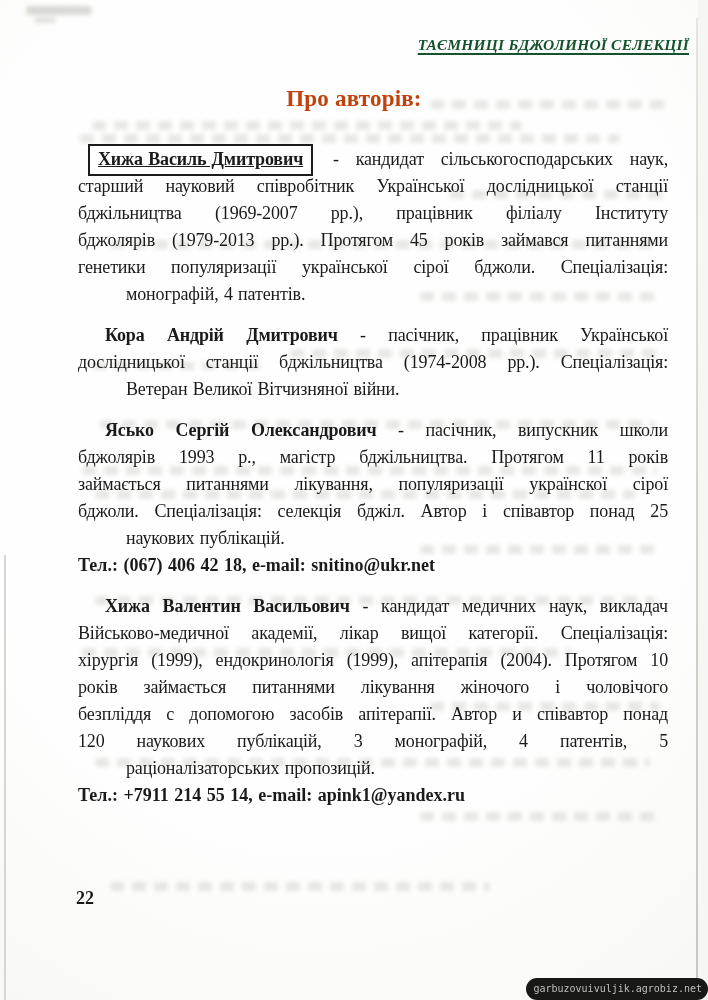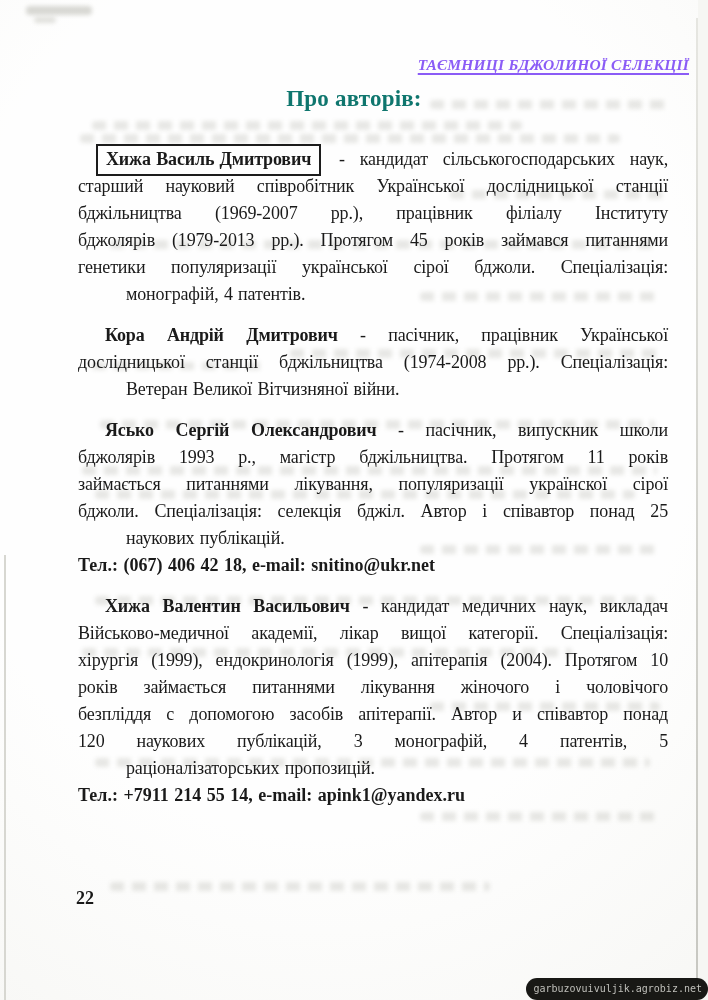--- a/index.html
+++ b/index.html
@@ -19,39 +19,39 @@
   .edge-left{position:absolute;left:4px;top:555px;bottom:0;width:2px;background:#d7d7d1;}
   .corner-smudge{position:absolute;left:26px;top:6px;width:66px;height:9px;background:#b9b9b1;
     opacity:.55;filter:blur(2px);border-radius:4px;}
   .corner-smudge2{position:absolute;left:34px;top:17px;width:22px;height:6px;background:#c4c4bc;
     opacity:.5;filter:blur(2px);border-radius:3px;}
   
   .ghost{position:absolute;filter:blur(2.2px);opacity:.20;border-radius:4px;
     background:repeating-linear-gradient(90deg,#8e8e82 0 14px,transparent 14px 22px);}
   
   .running-header{
-    position:absolute;top:56px;right:19px;
+    position:absolute;top:36px;right:19px;
     font-size:15.5px;font-weight:bold;font-style:italic;
     text-decoration:underline;text-underline-offset:3px;text-decoration-thickness:1.5px;
-    letter-spacing:.2px;color:#8b5cf6;
+    letter-spacing:.2px;color:#14532d;
   }
   
   .page-title{position:absolute;top:86px;left:0;width:708px;text-align:center;
-    font-size:23px;font-weight:bold;color:#0f766e;letter-spacing:.2px;}
+    font-size:23px;font-weight:bold;color:#c2410c;letter-spacing:.2px;}
   
   .text-col{position:absolute;top:146px;left:78px;width:590px;
     font-size:18px;line-height:27px;letter-spacing:-.15px;word-spacing:1px;}
   .para{margin:0 0 14px 0;}
   .line{text-align:justify;text-align-last:justify;}
   .line.last{text-align-last:left;margin-left:48px;}
   .first-line{text-indent:27px;}
   .para.boxed-start .first-line{text-indent:2px;}
   .name{font-weight:bold;}
   .name-box{display:inline-block;border:2px solid #1c1c1c;line-height:22px;
-    padding:2px 8px 4px 6px;margin:-4px 3px -4px 16px;background:rgba(255,255,255,.35);}
+    padding:2px 8px 4px 6px;margin:-4px 3px -4px 8px;background:rgba(255,255,255,.35);text-decoration:underline;}
   .contact{font-weight:bold;text-align:left;letter-spacing:0;}
   
   .page-number{position:absolute;left:76px;top:888px;font-size:18px;font-weight:bold;color:#181818;}
   .watermark{position:absolute;right:0;bottom:0;background:#181815;color:#bfbfba;
     font-family:"DejaVu Sans Mono",monospace;font-size:10px;line-height:13px;
     padding:4px 6px 5px 7px;letter-spacing:0;border-radius:11px;}
 </style>
 </head>
 <body>
 

